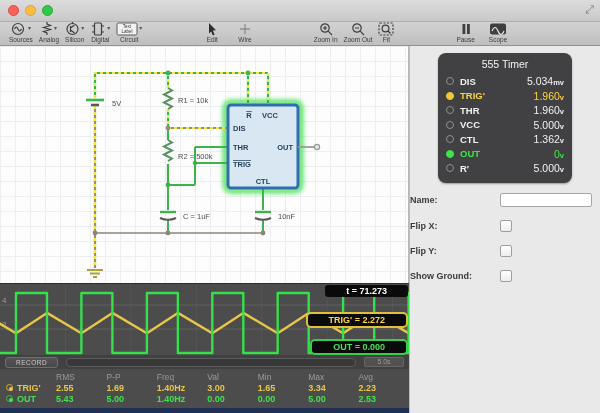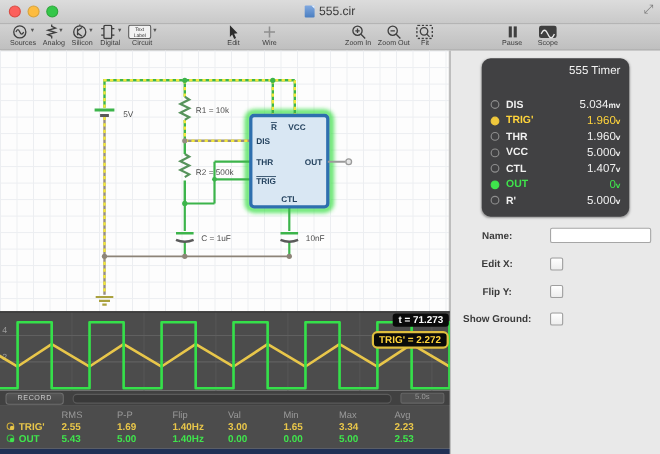--- a/index.html
+++ b/index.html
@@ -42,23 +42,23 @@
     background-size:15px 15px; }
   .canvas svg { position:absolute; left:0; top:0; }
   text.clabel { font-size:7.5px; fill:#4e4e4e; font-family:"Liberation Sans",sans-serif; }
   text.pinlabel { font-size:7.5px; font-weight:bold; fill:#24425e; font-family:"Liberation Sans",sans-serif; }
   text.ol { text-decoration:overline; }
 
   
   .scope { height:72px; background:#4c4c4c; border-top:1px solid #2e2e2e; position:relative; overflow:hidden; }
   .scope svg { position:absolute; left:0; top:0; }
   .cursorbox { position:absolute; right:1px; background:#0a0a0a; color:#fff; font-size:9px; font-weight:bold;
-               padding:1px 5px; border-radius:3px; white-space:nowrap; }
+               padding:1px 21px; border-radius:3px; white-space:nowrap; }
   .cursor-t { top:1px; }
-  .cursor-trig { top:17px; border:2px solid #e0be3e; color:#ffd43b; border-radius:5px; }
+  .cursor-trig { top:28px; border:2px solid #e0be3e; color:#ffd43b; border-radius:5px; }
   .cursor-out { top:55px; border:2px solid #35d048; color:#3fe44c; border-radius:5px; }
 
   
   .record-row { height:14px; background:#414141; display:flex; align-items:center; padding:0 5px; gap:8px; flex:0 0 auto; }
   .rec-btn { height:11px; font-size:6.5px; letter-spacing:.5px; color:#c9c9c9; background:linear-gradient(#555,#484848);
              border:1px solid #6f6f6f; border-radius:3px; padding:0 10px; font-family:"Liberation Sans",sans-serif; line-height:9px; }
   .scrub { flex:1; height:9px; background:#393939; border:1px solid #5b5b5b; border-radius:4px; }
   .tb-btn { width:40px; height:10px; font-size:7px; color:#9c9c9c; background:#515151; border:1px solid #666;
             border-radius:2px; font-family:"Liberation Sans",sans-serif; line-height:8px; }
 
@@ -71,50 +71,46 @@
   .ring { width:7px; height:7px; border-radius:50%; display:inline-block; position:relative; }
   .ring.yellow { border:1px solid #cfae3a; } .ring.yellow:after { content:""; position:absolute; left:1.5px; top:1.5px; width:4px; height:4px; border-radius:50%; background:#e8c64a; }
   .ring.green { border:1px solid #39bf46; } .ring.green:after { content:""; position:absolute; left:1.5px; top:1.5px; width:4px; height:4px; border-radius:50%; background:#3fe44c; }
   .row-yellow { color:#e8c64a; } .row-green { color:#3fe44c; }
   .bottom-strip { height:5px; background:#203055; flex:0 0 auto; }
 
   
   .right-panel { flex:1; background:#e9e9e9; border-left:1px solid #bdbdbd; padding-top:7px; }
   .pinbox { width:134px; margin:0 auto; background:#414143; border-radius:8px; padding:5px 8px 7px 8px;
             box-shadow:0 1px 2px rgba(0,0,0,.35); }
-  .pinbox-title { color:#f2f2f2; font-size:10.5px; text-align:right; margin-bottom:18px; }
+  .pinbox-title { color:#f2f2f2; font-size:10.5px; text-align:center; margin-bottom:4px; }
   .pinrow { display:flex; align-items:center; height:14.5px; }
   .pradio { width:8px; height:8px; border-radius:50%; border:1.5px solid #8f8f8f; flex:0 0 auto; }
   .pradio.on-yellow { background:#f0c83c; border-color:#f0c83c; }
   .pradio.on-green { background:#3fe44c; border-color:#3fe44c; }
   .pname { font-size:9.5px; font-weight:bold; color:#f0f0f0; margin-left:6px; }
   .pname.yellow { color:#ffd43b; } .pname.green { color:#3fe44c; }
   .pval { margin-left:auto; font-size:10.5px; color:#f0f0f0; }
   .pval.yellow { color:#ffd43b; } .pval.green { color:#3fe44c;text-align:center; }
   .punit { font-size:7.5px;font-weight:bold; }
 
   .form { margin-top:10px; display:grid; grid-template-columns:84px 1fr; row-gap:13px; column-gap:6px; align-items:center; padding-right:8px; }
-  .flabel { font-size:9px; font-weight:bold; color:#3b3b3b; text-align:center; }
+  .flabel { font-size:9px; font-weight:bold; color:#3b3b3b; text-align:left; }
   .name-input { width:92px; height:14px; border:1px solid #a6a6a6; border-radius:2px; background:#fff; font-size:9px; padding:0 3px; font-family:"Liberation Sans",sans-serif; }
   .cbx { width:12px; height:12px; border:1px solid #9f9f9f; border-radius:2px; background:linear-gradient(#fff,#ededed); }
 </style>
 </head>
 <body>
 
 <div class="window">
 
   <div class="titlebar">
     <div class="traffic">
       <span class="tl red"></span>
       <span class="tl yellow"></span>
       <span class="tl green"></span>
-    </div>
-    <div class="title-wrap">
-      <span class="doc-icon"></span>
-      <span class="title-text">555.cir</span>
     </div>
     <span class="fs-icon">⤢</span>
   </div>
 
   <div class="toolbar">
     <div class="titem">
       <span class="ticon">
           <svg width="16" height="14" viewBox="0 0 16 14">
             <circle cx="7" cy="7" r="5.5" class="tstroke"></circle>
             <path d="M3.5 7 q1.75 -4 3.5 0 q1.75 4 3.5 0" class="tstroke"></path>
@@ -333,34 +329,35 @@
               <text x="2" y="43" font-size="8" fill="#9a9a9a" font-family="Liberation Sans,sans-serif">2</text>
               <line x1="0" y1="21" x2="458" y2="21" stroke="#606060" stroke-width="1"></line>
               <text x="2" y="19" font-size="8" fill="#9a9a9a" font-family="Liberation Sans,sans-serif">4</text>
             </g>
           <polyline id="tri-line" points="-49.4,49.2 -18.4,28.9 16.0,49.2 47.0,28.9 81.4,49.2 112.4,28.9 146.9,49.2 177.9,28.9 212.3,49.2 243.3,28.9 277.7,49.2 308.7,28.9 343.1,49.2 374.2,28.9 408.6,49.2 439.6,28.9 474.0,49.2 505.0,28.9 539.4,49.2 570.4,28.9 " fill="none" stroke-width="2.4" stroke-linejoin="round" stroke="#e8c64a"></polyline>
           <polyline id="sq-line" points="-80,69 -49.4,69 -49.4,9 -18.4,9 -18.4,69 16.0,69 16.0,9 47.0,9 47.0,69 81.4,69 81.4,9 112.4,9 112.4,69 146.9,69 146.9,9 177.9,9 177.9,69 212.3,69 212.3,9 243.3,9 243.3,69 277.7,69 277.7,9 308.7,9 308.7,69 343.1,69 343.1,9 374.2,9 374.2,69 408.6,69 408.6,9 439.6,9 439.6,69 474.0,69 474.0,9 505.0,9 505.0,69 539.4,69 539.4,9 570.4,9 570.4,69 " fill="none" stroke-width="2.4" stroke-linejoin="round" stroke="#35e04a"></polyline>
           <line x1="455" y1="4" x2="455" y2="70" stroke="#35e04a" stroke-width="1.5"></line>
         </svg>
         <div class="cursorbox cursor-t">t = 71.273</div>
         <div class="cursorbox cursor-trig">TRIG' = 2.272</div>
+        <div class="cursorbox cursor-out">OUT = 0.000</div>
       </div>
 
       <div class="record-row">
         <button class="rec-btn">RECORD</button>
         <div class="scrub"></div>
         <button class="tb-btn">5.0s</button>
       </div>
 
       <div class="meas">
         <div class="mrow mhead">
           <span></span>
           <span>RMS</span>
           <span>P-P</span>
-          <span>Flip</span>
+          <span>Freq</span>
           <span>Val</span>
           <span>Min</span>
           <span>Max</span>
           <span>Avg</span>
         </div>
         <div class="mrow row-yellow">
           <span class="mname">
               <span class="ring yellow"></span>
               <span>TRIG'</span>
             </span>
@@ -409,38 +406,38 @@
           <span class="pval"><span>1.960</span><span class="punit">v</span></span>
         </div>
         <div class="pinrow">
           <span class="pradio"></span>
           <span class="pname">VCC</span>
           <span class="pval"><span>5.000</span><span class="punit">v</span></span>
         </div>
         <div class="pinrow">
           <span class="pradio"></span>
           <span class="pname">CTL</span>
-          <span class="pval"><span>1.407</span><span class="punit">v</span></span>
+          <span class="pval"><span>1.362</span><span class="punit">v</span></span>
         </div>
         <div class="pinrow">
           <span class="pradio on-green"></span>
           <span class="pname green">OUT</span>
           <span class="pval green"><span>0</span><span class="punit">v</span></span>
         </div>
         <div class="pinrow">
           <span class="pradio"></span>
           <span class="pname">R'</span>
           <span class="pval"><span>5.000</span><span class="punit">v</span></span>
         </div>
       </div>
 
       <div class="form">
         <label class="flabel">Name:</label>
         <input class="name-input" value="" style="">
-        <label class="flabel">Edit X:</label>
+        <label class="flabel">Flip X:</label>
         <span class="cbx"></span>
         <label class="flabel">Flip Y:</label>
         <span class="cbx"></span>
         <label class="flabel">Show Ground:</label>
         <span class="cbx"></span>
       </div>
     </div>
   </div>
 </div>
 

